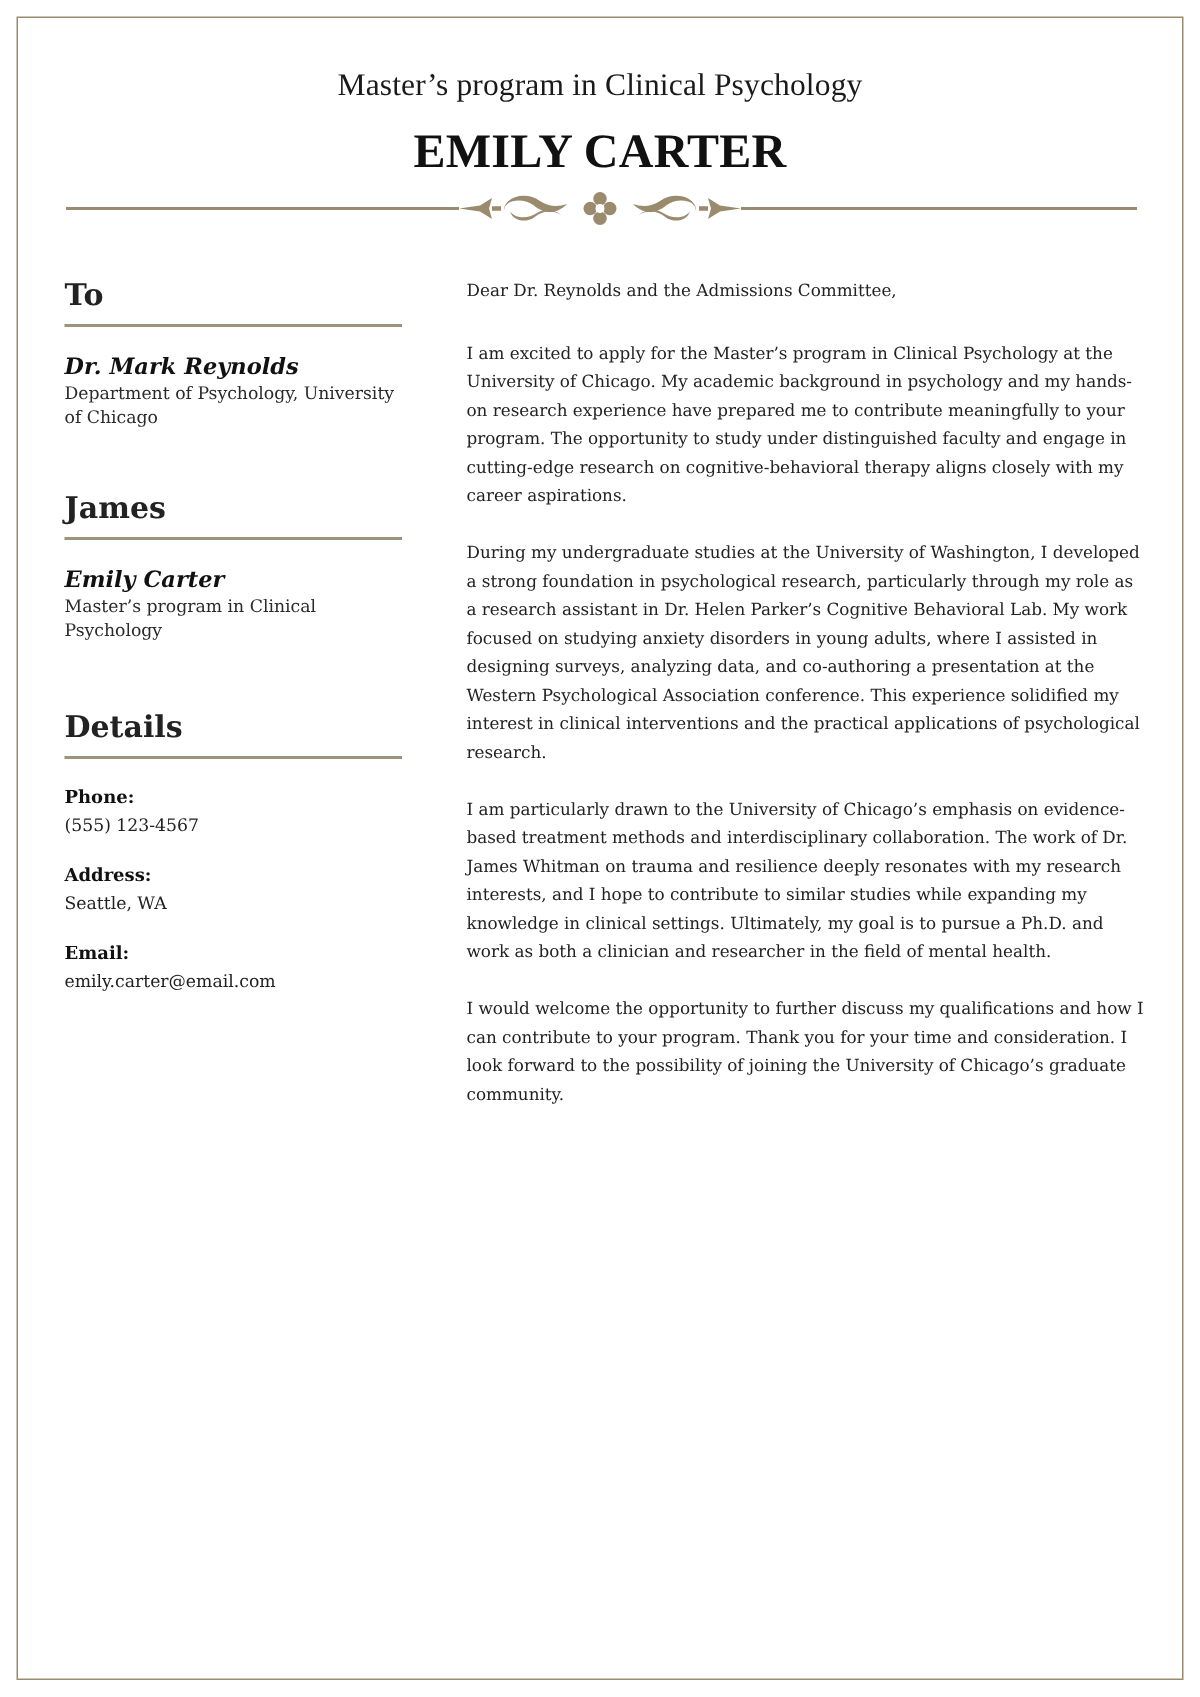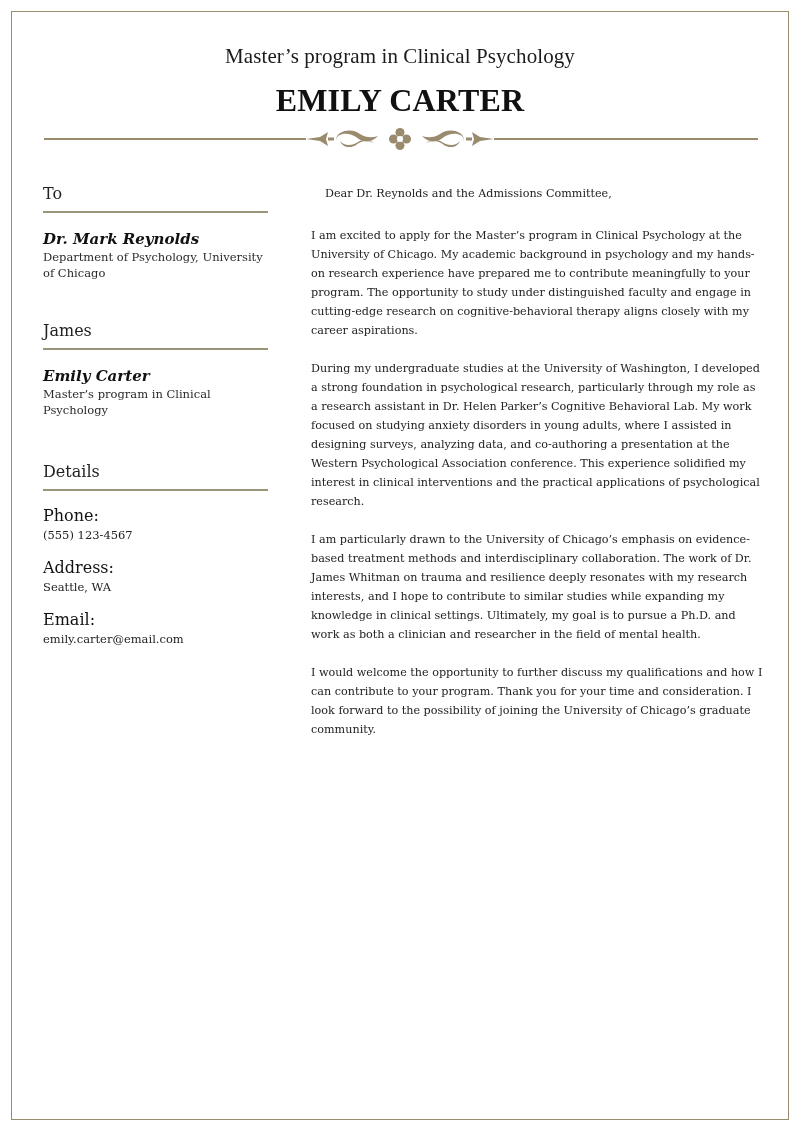--- a/index.html
+++ b/index.html
@@ -49,44 +49,45 @@
   }
 
   
   .sidebar {
     position: absolute;
     left: 43px; top: 184px;
     width: 225px;
   }
   .section-heading {
     font-family: "DejaVu Serif", serif;
-    font-size: 16px;
+    font-size: 20px;
     color: #222;
     padding-bottom: 8px;
     border-bottom: 2px solid #9a9479;
     margin-bottom: 16px;
+    font-weight: bold;
   }
   .person-name {
     font-family: "DejaVu Serif", serif;
     font-weight: bold;
     font-size: 15px;
     color: #111;
     line-height: 20px;
     font-style: italic;
   }
   .person-sub {
     font-size: 11.5px;
     line-height: 16px;
     color: #2a2a2a;
   }
   .block { margin-bottom: 40px; }
   .block.from { margin-bottom: 44px; }
   .detail-label {
-    font-weight: normal;
-    font-size: 16px;
+    font-weight: bold;
+    font-size: 12px;
     color: #111;
     line-height: 18px;
   }
   .detail-value {
     font-size: 11.5px;
     color: #222;
     line-height: 20px;
     margin-bottom: 14px;
   }
 
@@ -94,21 +95,21 @@
   .letter {
     position: absolute;
     left: 311px; top: 184px;
     width: 452px;
     font-family: "DejaVu Serif", serif;
     font-size: 11.2px;
     line-height: 19px;
     color: #222;
   }
   .letter p { margin-bottom: 19px; }
-  .letter .salutation { margin-bottom: 23px; margin-left: 14px; }
+  .letter .salutation { margin-bottom: 23px; }
 </style>
 </head>
 <body>
 
 <div class="page-border"></div>
 
 <div class="subtitle">Master’s program in Clinical Psychology</div>
 <div class="name-title">EMILY CARTER</div>
 
 <div class="header-rule left"></div>

